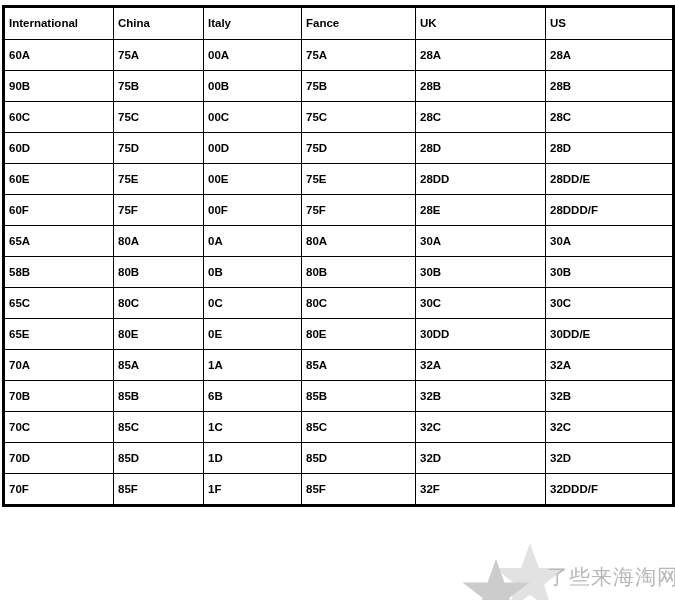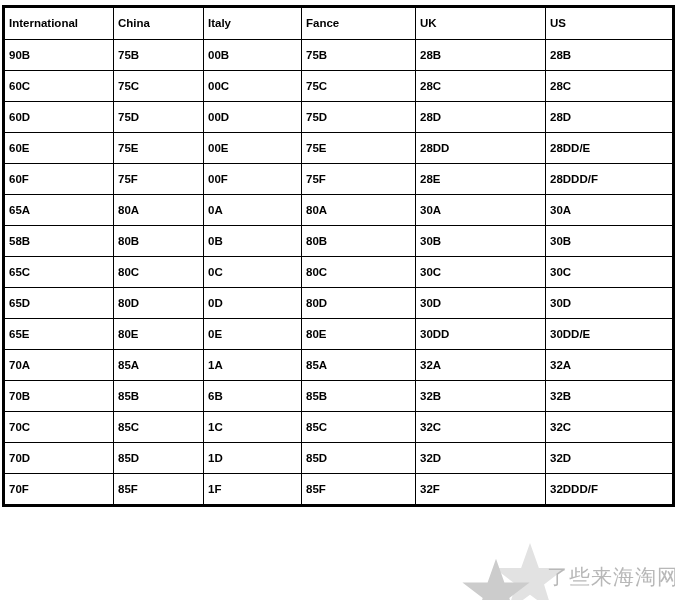--- a/index.html
+++ b/index.html
@@ -119,20 +119,28 @@
         <th>International</th>
         <th>China</th>
         <th>Italy</th>
         <th>Fance</th>
         <th>UK</th>
         <th>US</th>
       </tr>
     </thead>
     <tbody id="chart-body">
         <tr>
+          <td>60A</td>
+          <td>75A</td>
+          <td>00A</td>
+          <td>75A</td>
+          <td>28A</td>
+          <td>28A</td>
+        </tr>
+        <tr>
           <td>90B</td>
           <td>75B</td>
           <td>00B</td>
           <td>75B</td>
           <td>28B</td>
           <td>28B</td>
         </tr>
         <tr>
           <td>60C</td>
           <td>75C</td>
@@ -181,28 +189,20 @@
           <td>30B</td>
           <td>30B</td>
         </tr>
         <tr>
           <td>65C</td>
           <td>80C</td>
           <td>0C</td>
           <td>80C</td>
           <td>30C</td>
           <td>30C</td>
-        </tr>
-        <tr>
-          <td>65D</td>
-          <td>80D</td>
-          <td>0D</td>
-          <td>80D</td>
-          <td>30D</td>
-          <td>30D</td>
         </tr>
         <tr>
           <td>65E</td>
           <td>80E</td>
           <td>0E</td>
           <td>80E</td>
           <td>30DD</td>
           <td>30DD/E</td>
         </tr>
         <tr>

